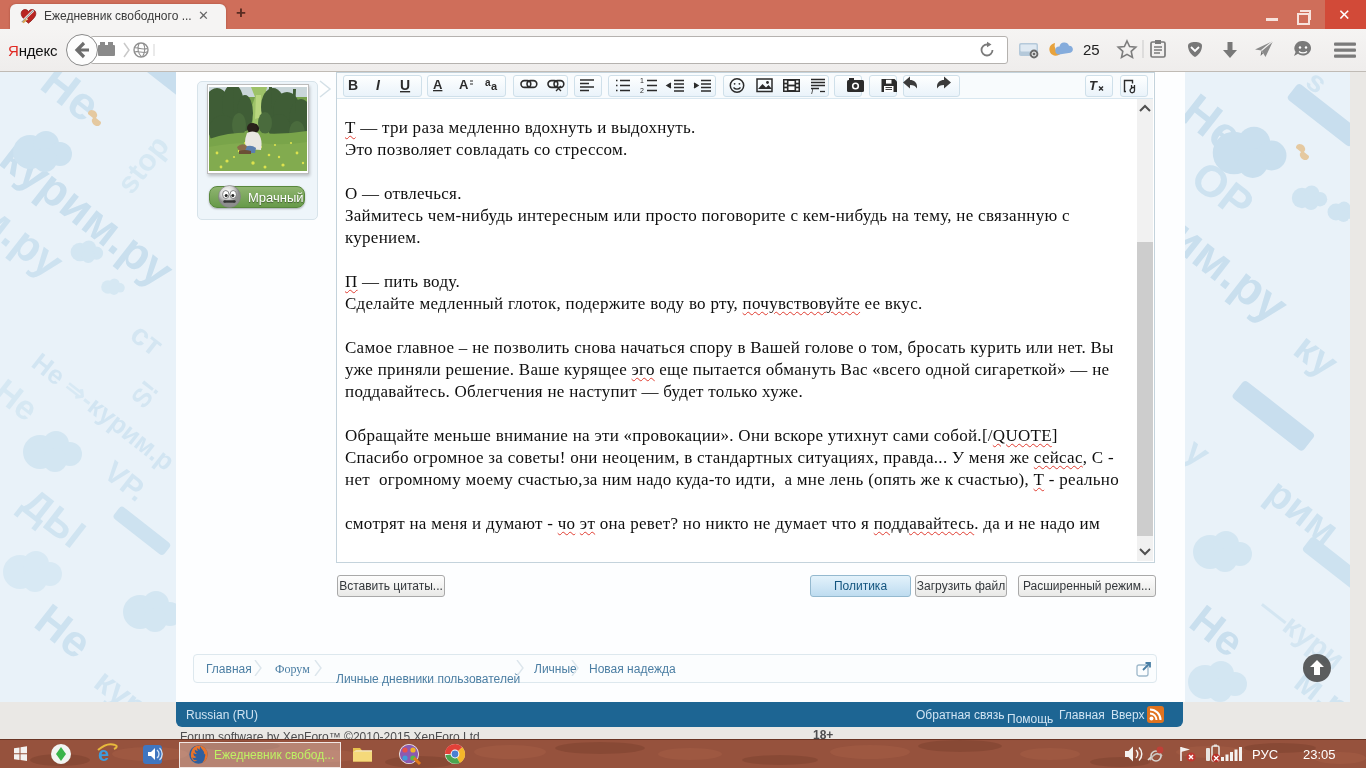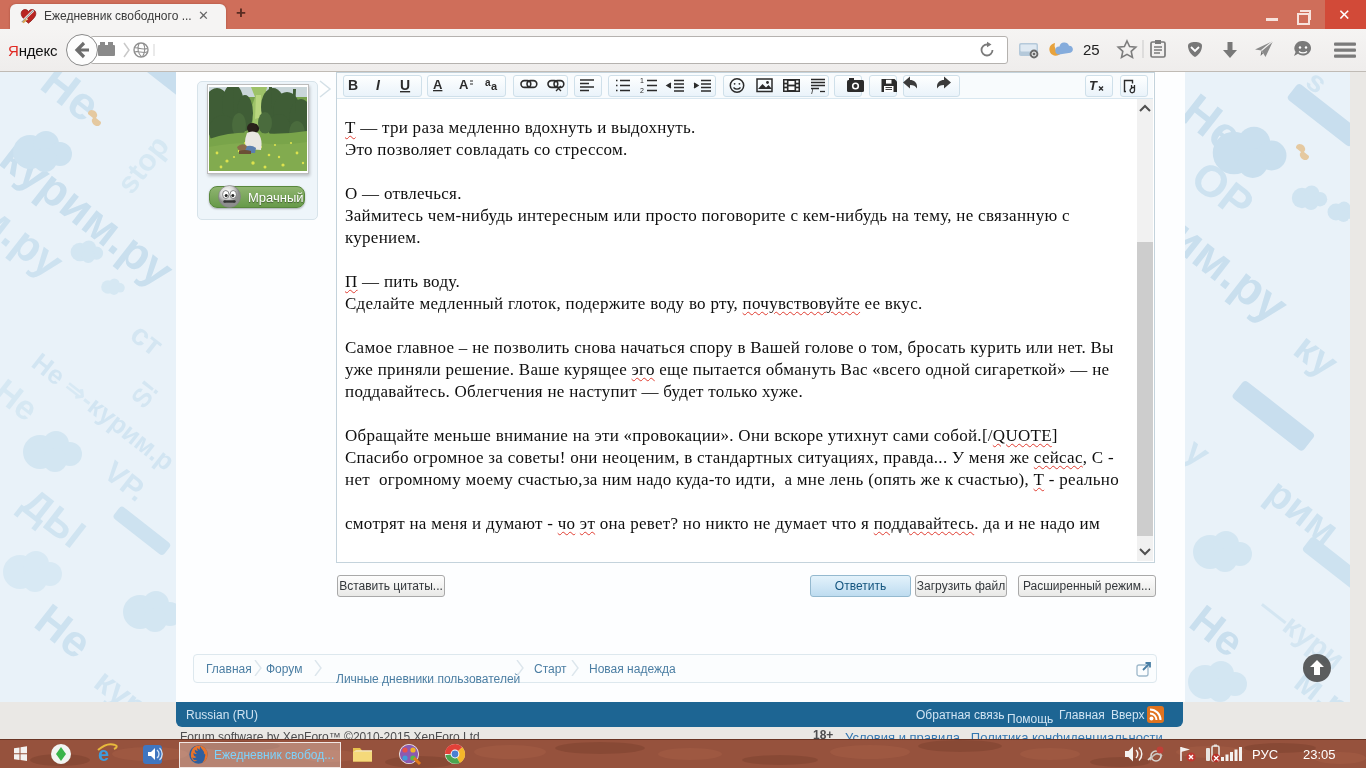--- a/index.html
+++ b/index.html
@@ -57,21 +57,21 @@
 .crumb{position:absolute;top:7px;font-size:12px;color:#4b7ea3;}
 .csep{position:absolute;top:5px;width:8px;height:16px;}
 
 .greytxt{font-size:12px;color:#4d4d4f;}
 .bluelink{font-size:13px;color:#3577b0;}
 
 #gotop{left:1303px;top:582px;width:28px;height:28px;border-radius:50%;background:rgba(60,60,60,.82);}
 
 #taskbar{left:0;top:739px;width:1366px;height:29px;background:#96523d;border-top:1px solid #6a3525;box-sizing:border-box;}
 #fftask{left:179px;top:2px;width:160px;height:24px;background:rgba(255,238,230,.32);border:1px solid rgba(255,255,255,.8);}
-#fftask span{position:absolute;left:34px;top:5px;font-size:12px;color:#7dd3fc;}
+#fftask span{position:absolute;left:34px;top:5px;font-size:12px;color:#bef264;}
 #tray-rus{left:1252px;top:7px;font-size:13px;color:#fff;}
 #tray-time{left:1303px;top:7px;font-size:13px;color:#fff;}
 </style>
 </head>
 <body>
 <div id="screen">
 
   <div class="abs" id="topbar">
     <div class="abs" id="closebtn"></div>
     <div class="abs" id="tab">
@@ -399,37 +399,37 @@
         <svg class="abs" style="left:2px;top:5px;" width="12" height="10">
             <path d="M1 7 L6 2 L11 7" stroke="#505050" stroke-width="2" fill="none"></path>
           </svg>
         <div class="abs" id="edsbthumb"></div>
         <svg class="abs" style="left:2px;top:448px;" width="12" height="10">
             <path d="M1 2 L6 7 L11 2" stroke="#505050" stroke-width="2" fill="none"></path>
           </svg>
       </div>
     </div>
     <div class="abs btn" id="btnquote" style="left:337px;top:503px;width:106px;">Вставить цитаты...</div>
-    <div class="abs btn" id="btnreply" style="left:810px;top:503px;width:99px;">Ответить</div>
+    <div class="abs btn" id="btnreply" style="left:810px;top:503px;width:99px;">Политика</div>
     <div class="abs btn" id="btnupload" style="left:915px;top:503px;width:90px;">Загрузить файл</div>
     <div class="abs btn" id="btnadv" style="left:1018px;top:503px;width:136px;">Расширенный режим...</div>
     <div class="abs" id="crumbbar">
       <span class="crumb" style="left:12px;">Главная</span>
       <svg class="csep" style="left:60px;">
           <path d="M1 0 L7 8 L1 16" stroke="#dce6ec" stroke-width="1.4" fill="none"></path>
         </svg>
-      <span class="crumb" style="left:72px;">Форум</span>
+      <span class="crumb" style="left:81px;font-family:Liberation Serif, serif;">Форум</span>
       <svg class="csep" style="left:120px;">
           <path d="M1 0 L7 8 L1 16" stroke="#dce6ec" stroke-width="1.4" fill="none"></path>
         </svg>
       <span class="crumb" style="left:142px;margin-top:10px;">Личные дневники пользователей</span>
       <svg class="csep" style="left:322px;">
           <path d="M1 0 L7 8 L1 16" stroke="#dce6ec" stroke-width="1.4" fill="none"></path>
         </svg>
-      <span class="crumb" style="left:340px;">Старт</span>
+      <span class="crumb" style="left:340px;">Личные</span>
       <svg class="csep" style="left:377px;">
           <path d="M1 0 L7 8 L1 16" stroke="#dce6ec" stroke-width="1.4" fill="none"></path>
         </svg>
       <span class="crumb" style="left:395px;">Новая надежда</span>
       <svg class="abs" style="left:942px;top:6px;" width="16" height="16" viewBox="0 0 16 16">
           <rect x="1" y="4" width="11" height="11" rx="2" fill="none" stroke="#9db8ca" stroke-width="1.3"></rect>
           <path d="M7 9 L14 2 M9.5 2 L14 2 L14 6.5" stroke="#4a7fa5" stroke-width="1.8" fill="none"></path>
         </svg>
     </div>
     <div class="abs" id="bluebar">
@@ -439,21 +439,20 @@
       <span class="lnk" style="position:absolute;left:883px;top:6px;">Главная</span>
       <span class="lnk" style="position:absolute;left:935px;top:6px;">Вверх</span>
       <svg class="abs" style="left:971px;top:4px;" width="17" height="17" viewBox="0 0 17 17">
           <rect width="17" height="17" rx="3" fill="#e0731f"></rect>
           <circle cx="4.5" cy="12.5" r="2" fill="#fff"></circle>
           <path d="M3 7.5 a6.5 6.5 0 0 1 6.5 6.5 M3 3.5 a10.5 10.5 0 0 1 10.5 10.5" stroke="#fff" stroke-width="2" fill="none"></path>
         </svg>
     </div>
     <div class="abs greytxt" style="left:180px;top:658px;">Forum software by XenForo™ ©2010-2015 XenForo Ltd.</div>
     <div class="abs greytxt" style="left:813px;top:656px;font-weight:bold;">18+</div>
-    <div class="abs bluelink" style="left:845px;top:658px;">Условия и правила&nbsp;&nbsp;&nbsp;Политика конфиденциальности</div>
     <div class="abs" id="gotop"><svg width="28" height="28" viewBox="0 0 28 28">
           <path d="M14 6 L21 13 L17 13 L17 21 L11 21 L11 13 L7 13 Z" fill="#fff"></path>
         </svg></div>
 
   </div>
 
   <div class="abs" id="taskbar">
     <svg class="abs" style="left:0;top:0;" width="1366" height="28" viewBox="0 0 1366 28">
       <rect width="1366" height="28" fill="#96523d"></rect>
       <g fill="#713a28" opacity="0.35">

